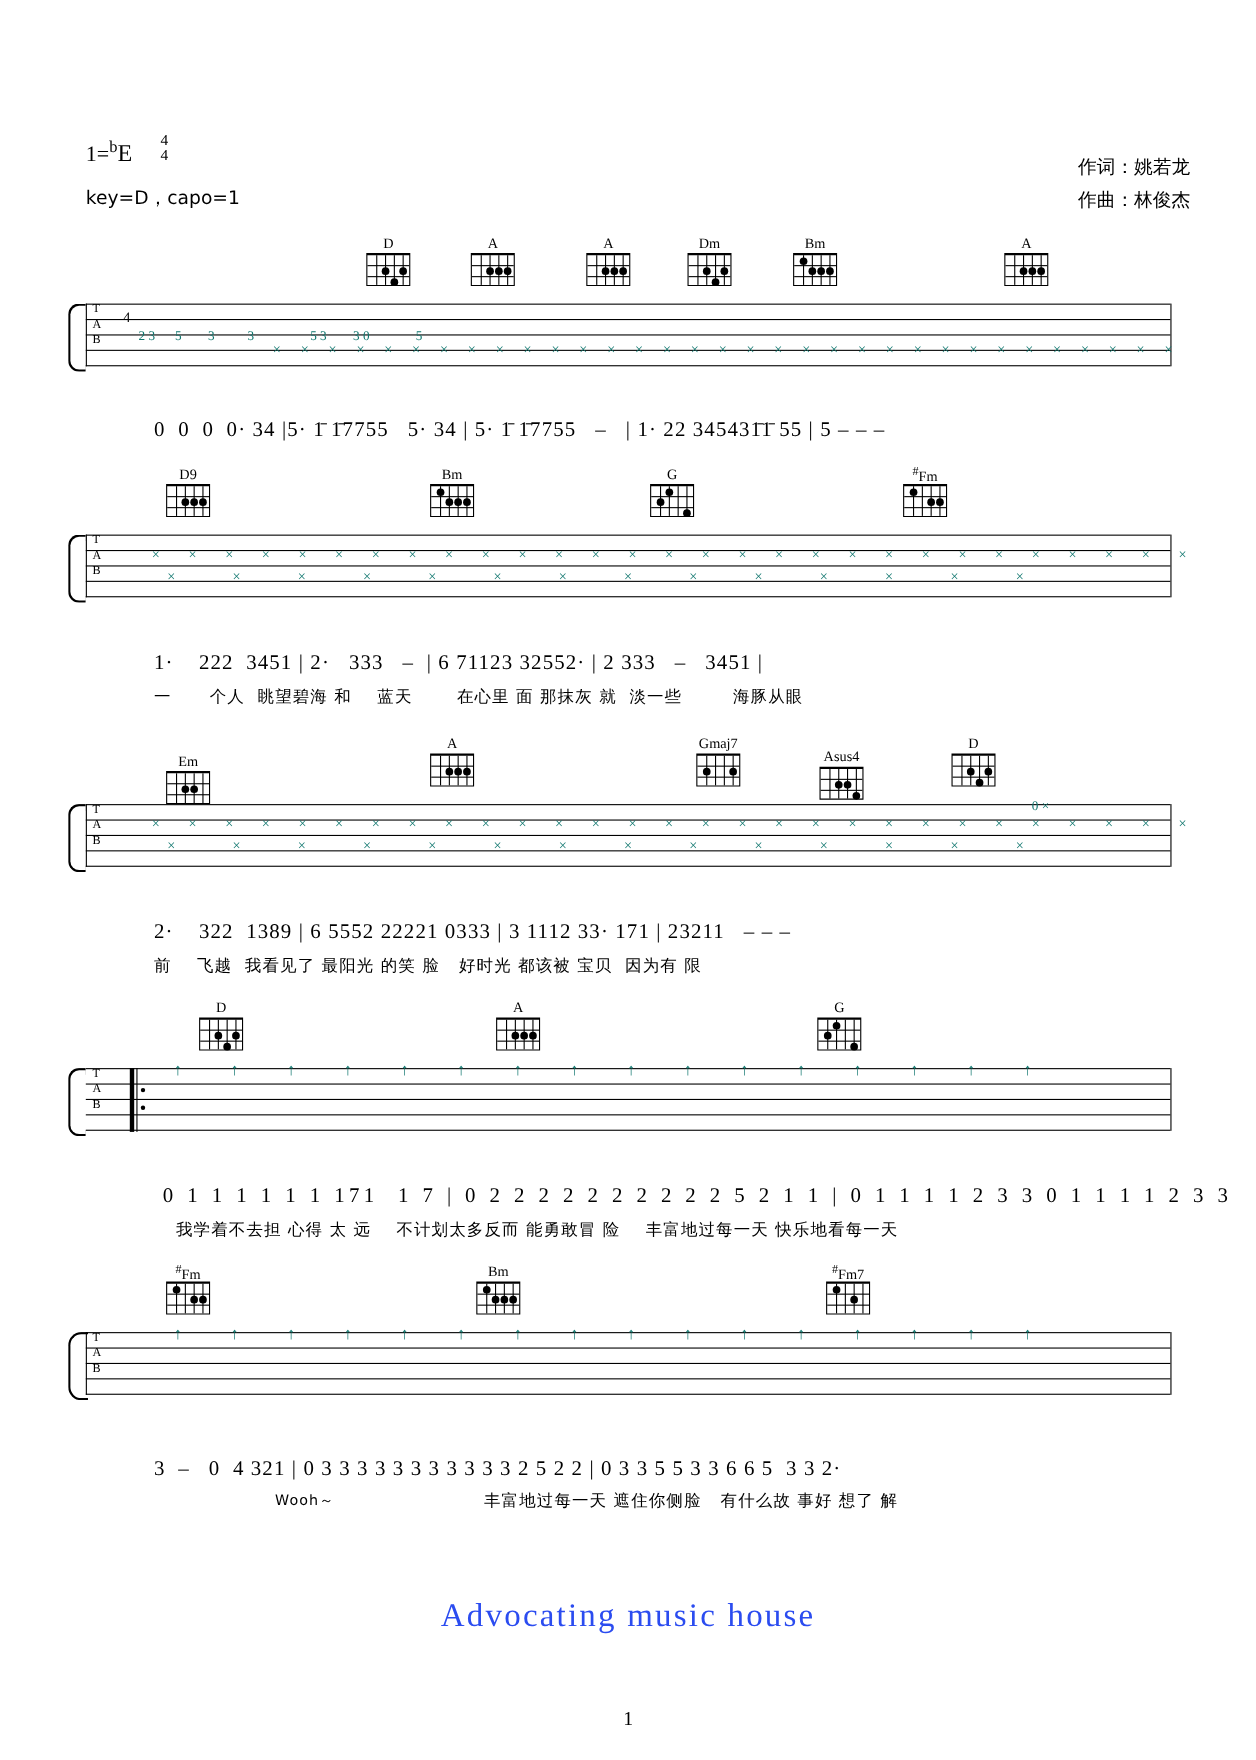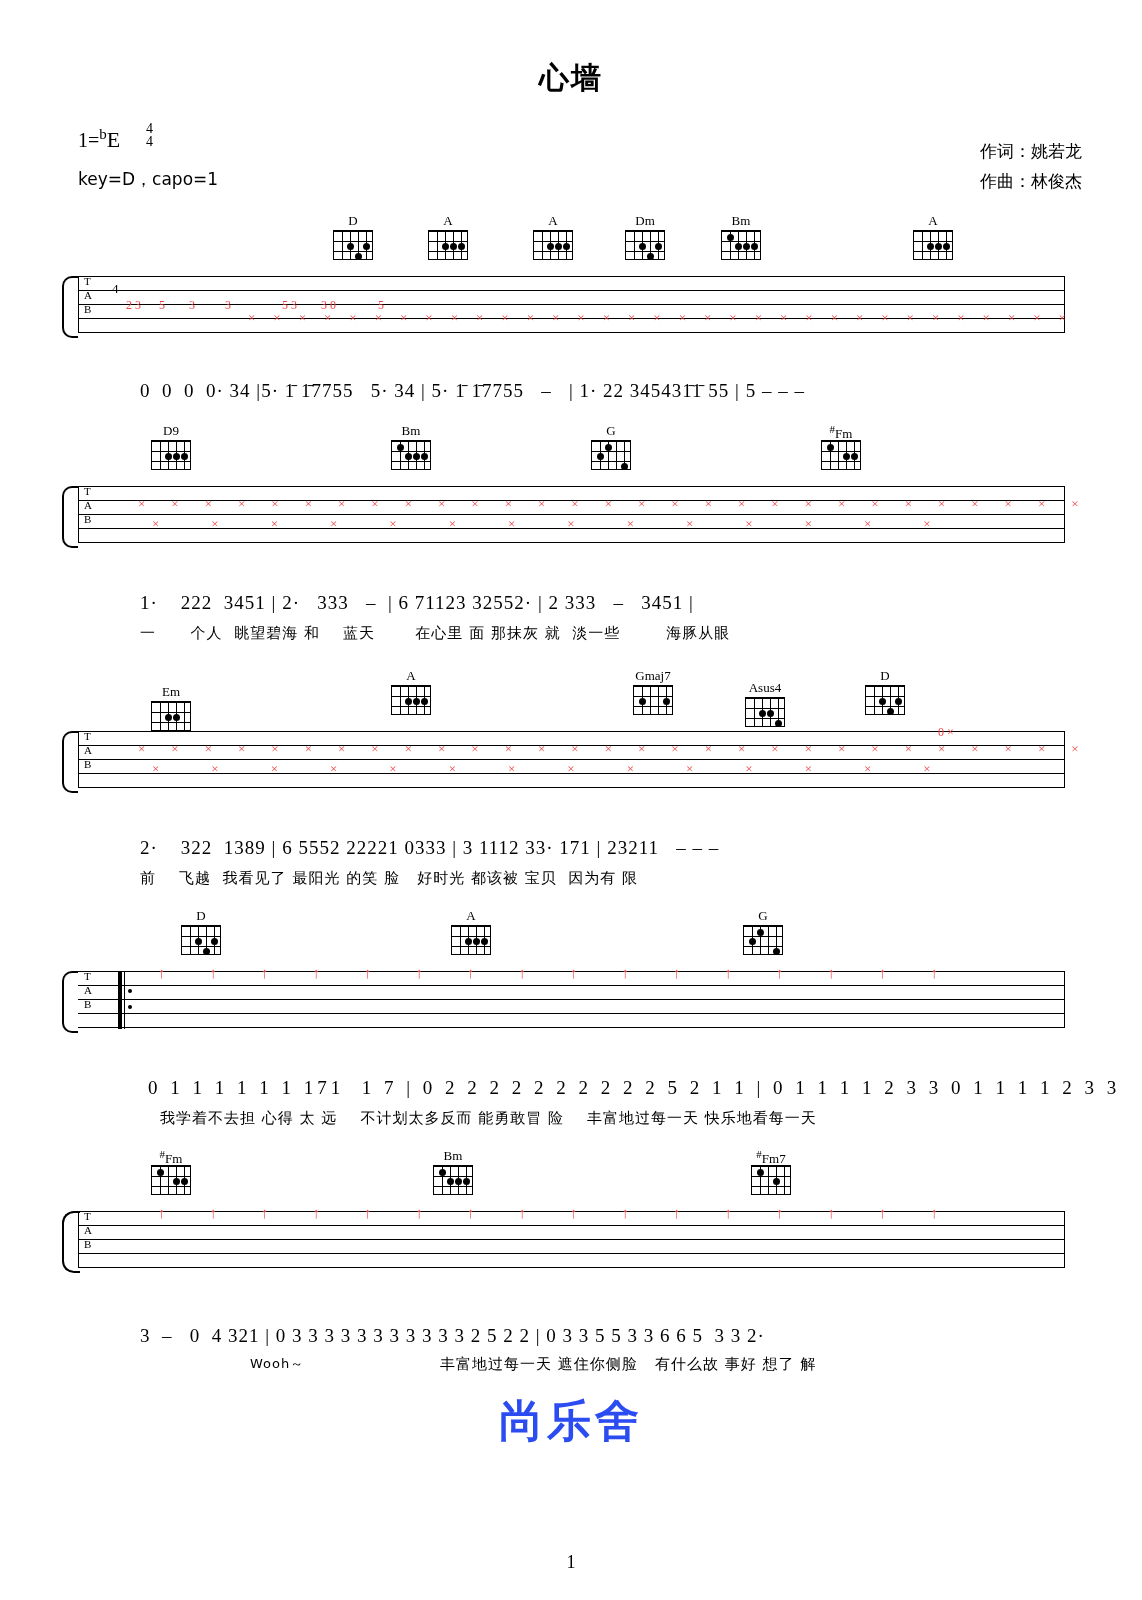--- a/index.html
+++ b/index.html
@@ -44,41 +44,40 @@
   .chord .grid i{position:absolute;background:#000;}
   .chord .grid .v{width:1px;height:100%;top:0;}
   .chord .grid .h{height:1px;width:100%;left:0;}
   .dot{position:absolute;width:7px;height:7px;border-radius:50%;background:#000;}
 
   
   .numrow{position:absolute;font-family:"Liberation Serif",serif;font-size:19px;letter-spacing:1px;white-space:pre;}
   .lyric{position:absolute;font-family:"DejaVu Sans",sans-serif;font-size:15px;white-space:pre;letter-spacing:1px;}
 
   
-  .rhy{position:absolute;font-family:"Liberation Serif",serif;font-size:13px;white-space:pre;color:#ef4444;}
+  .rhy{position:absolute;font-family:"Liberation Serif",serif;font-size:13px;white-space:pre;color:#0f766e;}
 
   
   .logo{position:absolute;width:100%;text-align:center;top:1392px;font-size:44px;font-weight:bold;color:#2b4cf0;font-family:"DejaVu Sans",sans-serif;letter-spacing:4px;}
   .logo-en{position:absolute;width:100%;text-align:center;top:1452px;font-size:30px;color:#2b4cf0;font-family:"Liberation Serif",serif;letter-spacing:2px;}
   .dl{position:absolute;width:100%;text-align:center;top:1508px;font-size:22px;font-family:"DejaVu Sans",sans-serif;}
   .pg{position:absolute;width:100%;text-align:center;top:1552px;font-size:18px;font-family:"Liberation Serif",serif;}
 
   .repeat{position:absolute;width:10px;height:58px;}
   .repeat .thick{position:absolute;left:0;top:0;width:4px;height:58px;background:#000;}
   .repeat .thin{position:absolute;left:6px;top:0;width:1px;height:58px;background:#000;}
   .repeat .d1,.repeat .d2{position:absolute;left:10px;width:4px;height:4px;border-radius:50%;background:#000;}
   .repeat .d1{top:18px}.repeat .d2{top:34px}
   .brace2{position:absolute;width:16px;height:58px;border:2px solid #000;border-right:none;border-radius:12px 0 0 12px;}
 </style>
 </head>
 <body>
 
 <div class="page">
 
-  <div class="title">心墙</div>
 
   <div class="keysig">
     <span>1=</span><span class="flat">b</span><span class="bigE">E</span>
   </div>
   <div class="meter">
     <div>4</div>
     <div style="border-top:0px solid #000">4</div>
   </div>
   <div class="capo">key=D，capo=1</div>
   <div class="credit1">作词：姚若龙</div>
@@ -492,16 +491,16 @@
         </div>
       <div class="bar" style="left:0px"></div>
         <div class="bar" style="left:986px"></div>
       <div class="rhy" style="left:80px;top:-6px;font-size:15px;letter-spacing:44px">↑↑↑↑↑↑↑↑↑↑↑↑↑↑↑↑</div>
     </div>
     <div class="numrow" style="left:140px;top:160px">3  –   0  4 321 | 0 3 3 3 3 3 3 3 3 3 3 3 2 5 2 2 | 0 3 3 5 5 3 3 6 6 5  3 3 2·</div>
     <div class="lyric" style="left:250px;top:190px;font-size:13px">Wooh～</div>
     <div class="lyric" style="left:440px;top:190px">丰富地过每一天 遮住你侧脸   有什么故 事好 想了 解</div>
   </div>
 
-  <div class="logo">尚乐舍</div>
+  <div class="logo-en">Advocating music house</div>
   <div class="pg">1</div>
 
 </div>
 
 </body></html>

